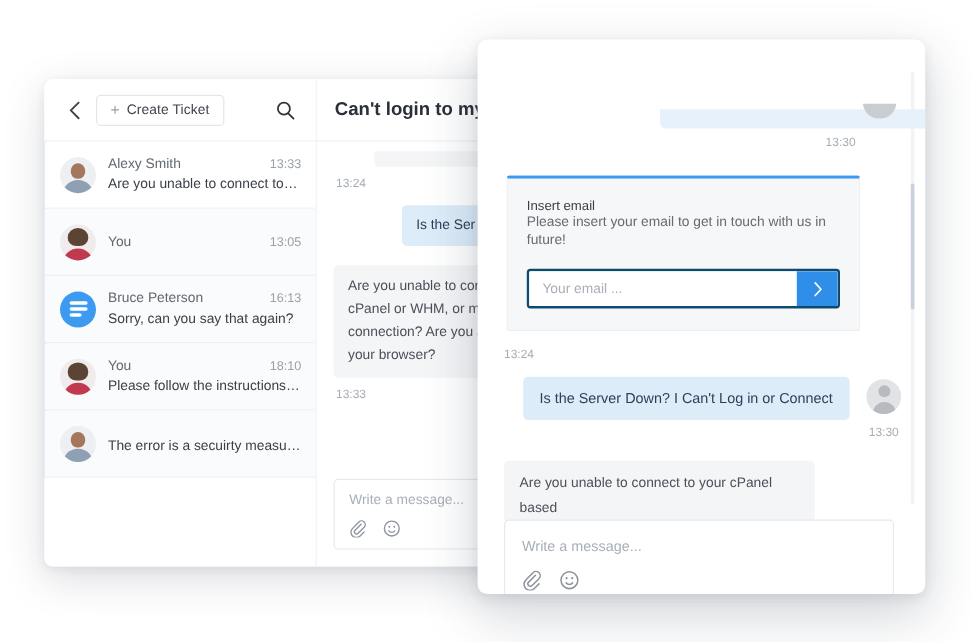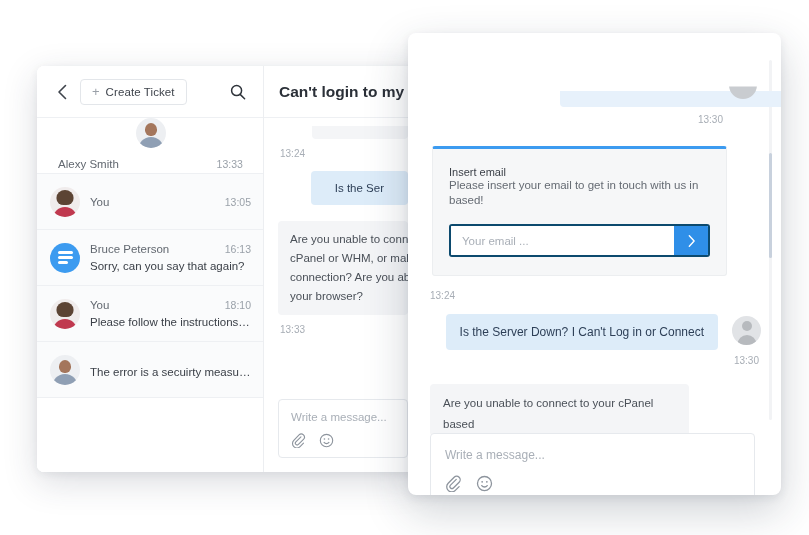--- a/index.html
+++ b/index.html
@@ -106,21 +106,21 @@
     position: relative;
     height: 56px;
     padding: 0 12px 0 13px;
     display: flex;
     align-items: center;
     gap: 10px;
     border-bottom: 1px solid #eef0f3;
     background: #fafbfc;
     cursor: pointer;
   }
-  .conv-item.active { background: #ffffff; flex-direction: column; }
+  .conv-item.active { background: #ffffff; }
 
   .avatar {
     width: 30px; height: 30px;
     border-radius: 50%;
     flex: 0 0 auto;
     overflow: hidden;
     position: relative;
     background: #e7e9ec;
   }
   
@@ -243,21 +243,21 @@
     margin: 9px 0 0 2px;
   }
   .bubble-out {
     margin-top: 12px;
     margin-left: auto;
     max-width: 92%;
     background: #ddecf9;
     color: #2d3f57;
     font-size: 11.5px;
     line-height: 16px;
-    padding: 9px 24px;
+    padding: 9px 12px;
     border-radius: 4px;
     width: fit-content;
     white-space: nowrap;
     overflow: hidden;
   }
   .bubble-in {
     margin-top: 16px;
     max-width: 100%;
     background: #f4f5f7;
     color: #4a5058;
@@ -287,21 +287,21 @@
     display: flex;
     align-items: center;
     gap: 13px;
     color: #8d949d;
   }
   .composer .tools span { cursor: pointer; display: flex; }
 
   
   #front-window {
     position: absolute;
-    left: 408px;
+    left: 398px;
     top: 33px;
     width: 373px;
     height: 462px;
     background: #ffffff;
     border-radius: 8px;
     box-shadow: 0 16px 44px rgba(38,48,68,0.22), 0 3px 10px rgba(38,48,68,0.09);
     overflow: hidden;
   }
 
   #front-scroll-track {
@@ -611,21 +611,21 @@
 
   <div id="front-scroll-track"></div>
   <div id="front-scroll-thumb"></div>
 
   <div id="front-top-bubble"></div>
   <div class="front-avatar-partial"></div>
   <div id="front-top-ts">13:30</div>
 
   <div id="insert-email-card">
     <div id="insert-email-title">Insert email</div>
-    <div id="insert-email-desc">Please insert your email to get in touch with us in based!</div>
+    <div id="insert-email-desc">Please insert your email to get in touch with us in future!</div>
     <div id="insert-email-row">
       <input id="email-input" type="text" placeholder="Your email ..." style="">
       <button id="email-submit">
         <svg width="11" height="14" viewBox="0 0 12 16" fill="none" aria-hidden="true">
           <path d="M3.5 2L9 8l-5.5 6" stroke="#ffffff" stroke-width="1.6" stroke-linecap="round" stroke-linejoin="round"></path>
         </svg>
       </button>
     </div>
   </div>
 

